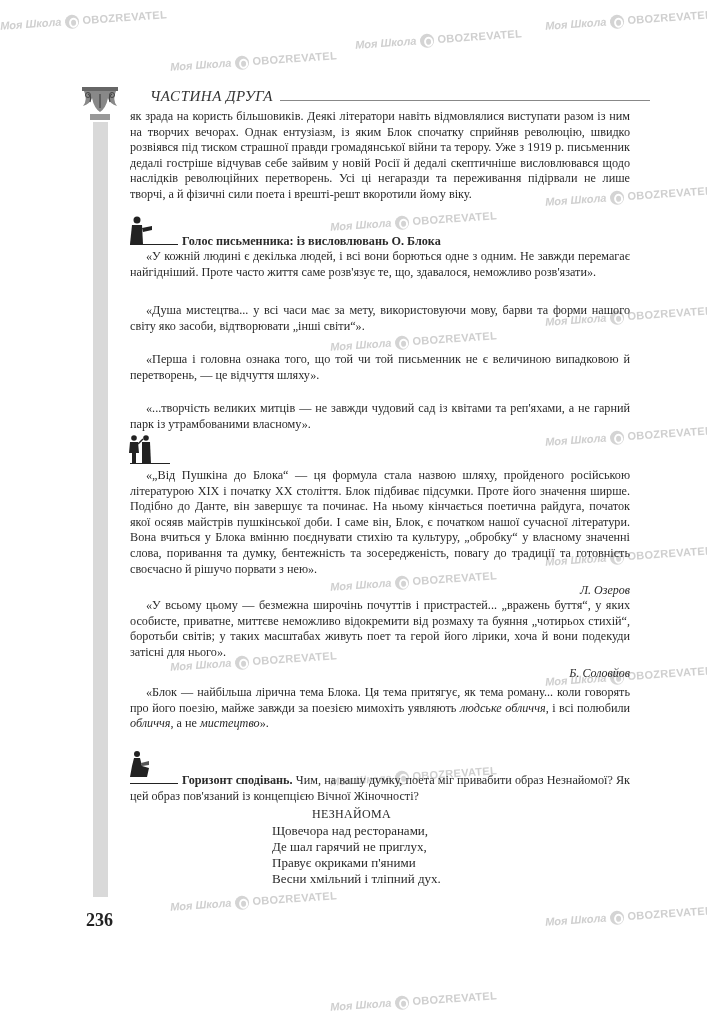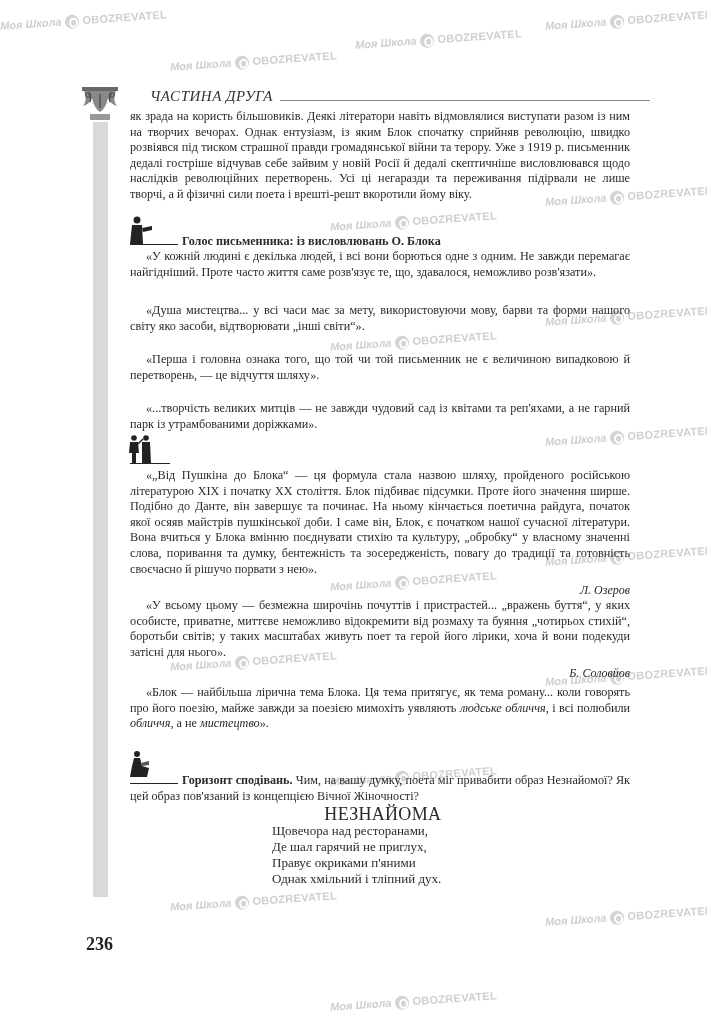--- a/index.html
+++ b/index.html
@@ -19,22 +19,22 @@
   .header .title { font-style:italic; font-size:15px; letter-spacing:0.5px; color:#333; }
   .header .rule { position:absolute; left:130px; top:13px; width:370px; border-bottom:1px solid #888; }
   .text { position:absolute; left:130px; width:500px; font-size:12.2px; line-height:15.6px; text-align:justify; }
   .text p { margin:0; }
   .indent { text-indent:16px; }
   .section-head { position:absolute; left:130px; width:500px; font-size:12.2px; font-weight:bold; }
   .section-head .line { display:inline-block; width:48px; border-bottom:1.5px solid #222; vertical-align:baseline; margin-right:4px; }
   .icon { position:absolute; }
   .author { text-align:right; font-style:italic; font-size:12px; margin-top:6px; }
   .poem { position:absolute; left:272px; top:806px; font-size:13px; line-height:16px; }
-  .poem .ptitle { text-align:right; font-size:18px; letter-spacing:0.3px; margin-left:40px; margin-bottom:1px; }
-  .pagenum { position:absolute; left:86px; top:910px; font-size:18px; font-weight:bold; color:#222;margin-top:24px; }
+  .poem .ptitle { text-align:left; font-size:12px; letter-spacing:0.3px; margin-left:40px; margin-bottom:1px; }
+  .pagenum { position:absolute; left:86px; top:910px; font-size:18px; font-weight:bold; color:#222; }
   .bold { font-weight:bold; }
   .it { font-style:italic; }
 </style>
 </head>
 <body>
 
 <div class="wm" style="left:0px;top:14px;"><span class="sch">Моя Школа</span><span class="circ"></span><span class="obz">OBOZREVATEL</span></div>
 <div class="wm" style="left:170px;top:55px;"><span class="sch">Моя Школа</span><span class="circ"></span><span class="obz">OBOZREVATEL</span></div>
 <div class="wm" style="left:355px;top:33px;"><span class="sch">Моя Школа</span><span class="circ"></span><span class="obz">OBOZREVATEL</span></div>
 <div class="wm" style="left:545px;top:14px;"><span class="sch">Моя Школа</span><span class="circ"></span><span class="obz">OBOZREVATEL</span></div>
@@ -82,21 +82,21 @@
 <div class="text" style="top:249px;">
   <p class="indent">«У кожній людині є декілька людей, і всі вони борються одне з одним. Не завжди перемагає найгідніший. Проте часто життя саме розв'язує те, що, здавалося, неможливо розв'язати».</p>
 </div>
 <div class="text" style="top:303px;">
   <p class="indent">«Душа мистецтва... у всі часи має за мету, використовуючи мову, барви та форми нашого світу яко засоби, відтворювати „інші світи“».</p>
 </div>
 <div class="text" style="top:352px;">
   <p class="indent">«Перша і головна ознака того, що той чи той письменник не є величиною випадковою й перетворень, — це відчуття шляху».</p>
 </div>
 <div class="text" style="top:401px;">
-  <p class="indent">«...творчість великих митців — не завжди чудовий сад із квітами та реп'яхами, а не гарний парк із утрамбованими доріжками».</p>
+  <p class="indent">«...творчість великих митців — не завжди чудовий сад із квітами та реп'яхами, а не гарний парк із утрамбованими власному».</p>
 </div>
 
 <svg class="icon" style="left:127px;top:435px;" width="28" height="30" viewBox="0 0 28 30">
   <circle cx="7" cy="3" r="2.8" fill="#222"></circle>
   <circle cx="19" cy="3" r="2.8" fill="#222"></circle>
   <path d="M3 7 L11 7 L12 18 L9 18 L9 29 L5 29 L5 18 L2 18 Z" fill="#222"></path>
   <path d="M15 7 L23 7 L24 29 L15 29 Z" fill="#222"></path>
   <path d="M11 9 L16 4" stroke="#222" stroke-width="1.5"></path>
 </svg>
 <div class="section-head" style="top:453px;">
@@ -121,16 +121,16 @@
 </svg>
 <div class="text" style="top:773px;">
   <p><span class="line" style="display:inline-block;width:48px;border-bottom:1.5px solid #222;margin-right:4px;"></span><span class="bold">Горизонт сподівань.</span> <span>Чим, на вашу думку, поета міг привабити образ Незнайомої? Як цей образ пов'язаний із концепцією Вічної Жіночності?</span></p>
 </div>
 
 <div class="poem">
   <div class="ptitle">НЕЗНАЙОМА</div>
   <div>Щовечора над ресторанами,</div>
   <div>Де шал гарячий не приглух,</div>
   <div>Правує окриками п'яними</div>
-  <div>Однак хмільний і тліпний дух.</div>
+  <div>Весни хмільний і тліпний дух.</div>
 </div>
 
 <div class="pagenum">236</div>
 
 </body></html>

